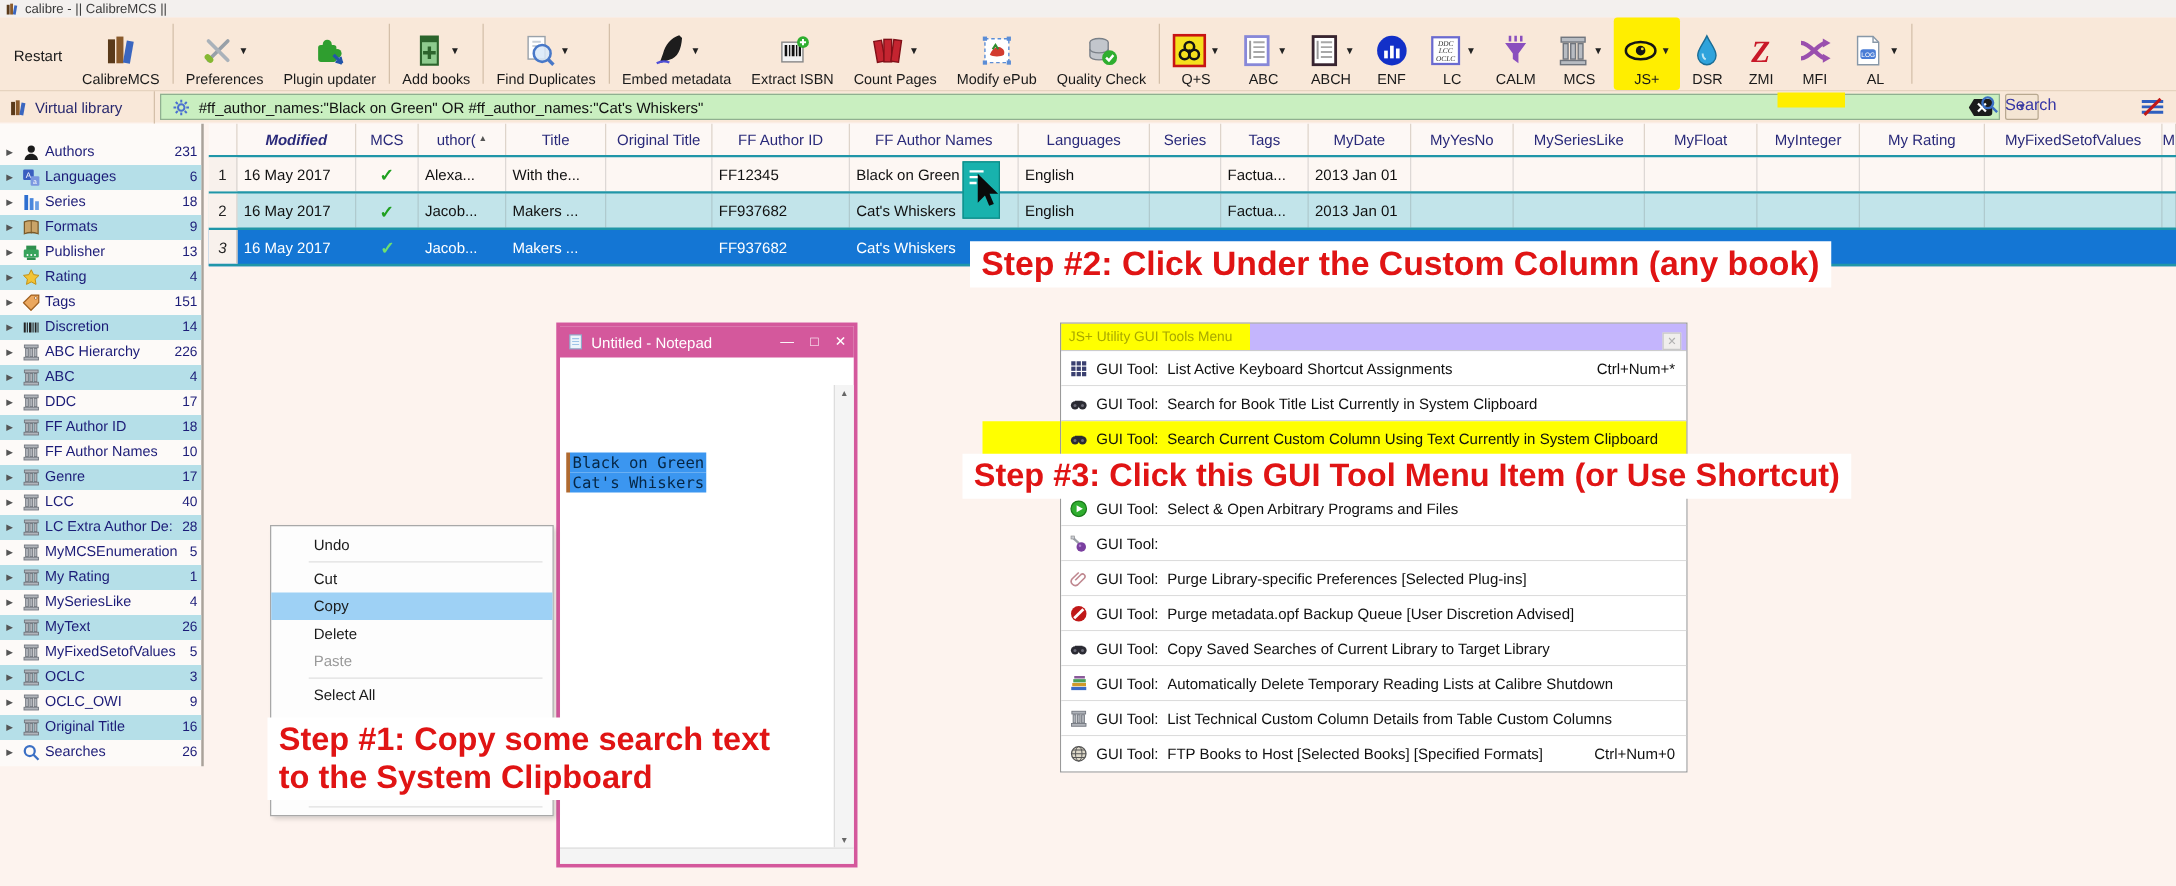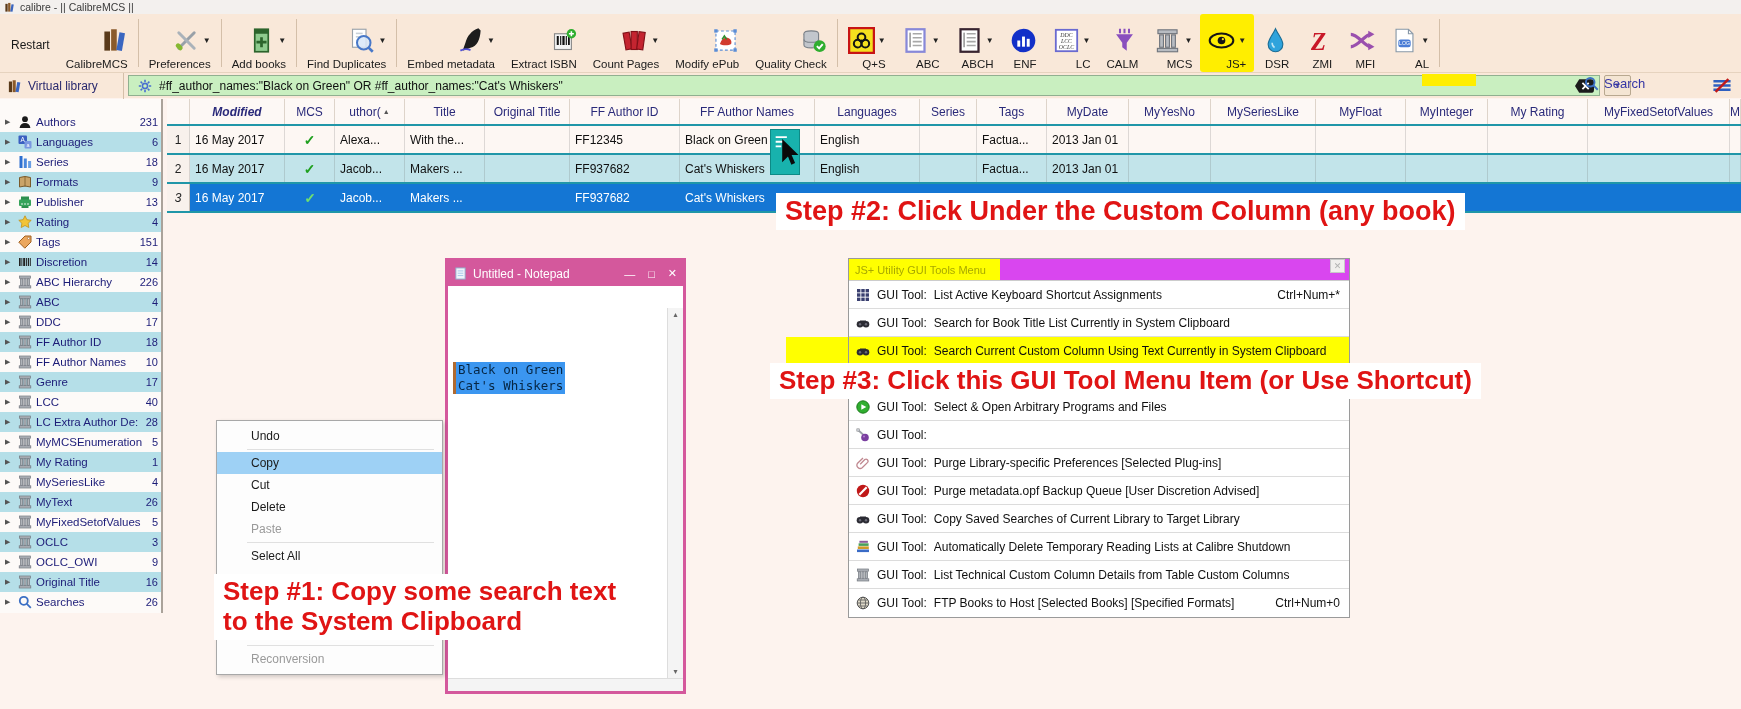--- a/index.html
+++ b/index.html
@@ -8,21 +8,21 @@
   .icon { display:inline-flex; align-items:center; justify-content:center; flex:0 0 auto; }
   .icon svg { width:100%; height:100%; display:block; }
 
   
   .titlebar { position:absolute; left:0; top:0; width:1741px; height:14px; background:#f3f0ee;
     display:flex; align-items:center; gap:5px; padding-left:4px; font-size:10.5px; color:#3a3a3a; }
 
   
   .toolbar { position:absolute; left:0; top:14px; width:1741px; height:58px; background:#f9e8d9;
     display:flex; align-items:stretch; padding:0 3px; }
-  .tb-item { display:flex; flex-direction:column; align-items:flex-end; justify-content:flex-end;
+  .tb-item { display:flex; flex-direction:column; align-items:center; justify-content:flex-end;
     padding:3px 8px 2px 8px; cursor:default; position:relative; }
   .tb-item.hl { background:#ffee00; border-radius:3px; }
   .tb-top { display:flex; align-items:center; gap:3px; height:32px; }
   .tb-caret { font-size:8px; color:#222; }
   .tb-label { font-size:11.5px; color:#1a1a1a; white-space:nowrap; padding-top:2px; }
   .tb-item.noicon { justify-content:center; }
   .tb-item.noicon .tb-label { font-size:12px; }
   .tb-sep { width:1px; background:#d4bfa9; margin:5px 2px; }
 
   
@@ -106,21 +106,21 @@
     border:1px solid #a8a8a8; box-shadow:2px 2px 4px rgba(0,0,0,.18); padding:4px 0; z-index:25; }
   .ctx-item { height:22px; display:flex; align-items:center; padding-left:34px; font-size:12px; color:#1a1a1a; }
   .ctx-item.hl { background:#9ed1f5; }
   .ctx-item.dis { color:#9a9a9a; }
   .ctx-sep { height:1px; background:#e0e0e0; margin:2px 8px 2px 30px; }
   .ctx-gap { height:76px; }
 
   
   .gm { position:absolute; left:848px; top:258px; width:502px; background:#ffffff;
     border:1px solid #9a9a9a; z-index:30; }
-  .gm-title { height:22px; background:#d946ef; border-bottom:1px solid #ccc; display:flex; align-items:flex-start; }
+  .gm-title { height:22px; background:#c4b5fd; border-bottom:1px solid #ccc; display:flex; align-items:flex-end; }
   .gm-title-label { background:#ffff00; color:#a8a800; font-size:11px; height:100%; display:flex;
     align-items:center; padding:0 14px 0 6px; white-space:nowrap; }
   .gm-close { margin-left:auto; margin-right:4px; width:15px; height:14px; background:#f0eeec;
     border:1px solid #c8c8c8; color:#b0b0b0; font-size:9px; display:flex; align-items:center; justify-content:center; }
   .gm-item { height:28px; display:flex; align-items:center; gap:7px; padding:0 9px 0 7px;
     border-bottom:1px solid #dcdcdc; font-size:12px; color:#101010; background:#fff; white-space:nowrap; }
   .gm-item.hl { background:#ffff00; }
   .gm-item:last-child { border-bottom:none; }
   .gm-prefix { flex:0 0 auto; }
   .gm-text { overflow:hidden; }
@@ -163,20 +163,34 @@
         <span class="icon" style="width: 27px; height: 27px;">
           <svg viewBox="0 0 24 24">
             <rect x="10.7" y="1" width="2.6" height="22" rx="1.3" fill="#98a0a8" transform="rotate(45 12 12)"></rect>
             <rect x="10.7" y="1" width="2.6" height="22" rx="1.3" fill="#aab2ba" transform="rotate(-45 12 12)"></rect>
             <rect x="2" y="15.5" width="7" height="4.2" rx="2.1" fill="#86b832" transform="rotate(45 5.5 17.6)"></rect>
           </svg>
         </span>
         <span class="tb-caret">▼</span>
       </div>
       <div class="tb-label">Preferences</div>
+    </div>
+    <div class="tb-item">
+      <div class="tb-top">
+        <span class="icon" style="width: 27px; height: 27px;">
+          <svg viewBox="0 0 24 24">
+            <rect x="4" y="8" width="13" height="12" rx="2" fill="#2f9e2f"></rect>
+            <circle cx="10.5" cy="7.5" r="3.2" fill="#2f9e2f"></circle>
+            <circle cx="17.5" cy="14" r="3.2" fill="#2f9e2f"></circle>
+            <path d="M15 15l6 6" stroke="#2255aa" stroke-width="2.4"></path>
+            <path d="M21 21l-1.2-4.6M21 21l-4.6-1.2" stroke="#2255aa" stroke-width="1.8"></path>
+          </svg>
+        </span>
+      </div>
+      <div class="tb-label">Plugin updater</div>
     </div>
     <div class="tb-sep"></div>
     <div class="tb-item">
       <div class="tb-top">
         <span class="icon" style="width: 27px; height: 27px;">
           <svg viewBox="0 0 24 24">
             <rect x="6" y="2" width="12" height="20" fill="#8ecb8e" stroke="#2c642c" stroke-width="1.5"></rect>
             <rect x="6" y="2" width="12" height="4" fill="#2c642c"></rect>
             <path d="M12 9v9M7.5 13.5h9" stroke="#2c642c" stroke-width="2.4"></path>
           </svg>
@@ -1048,29 +1062,28 @@
   <div class="np-vscroll">
       <span>▴</span>
       <span>▾</span>
     </div>
   <div class="np-hscroll"></div>
 </div>
 
 <div class="ctx" id="ctx-menu">
     <div class="ctx-item">Undo</div>
     <div class="ctx-sep"></div>
+    <div class="ctx-item">Cut</div>
     <div class="ctx-item hl">Copy</div>
-    <div class="ctx-item">Cut</div>
     <div class="ctx-item">Delete</div>
     <div class="ctx-item dis">Paste</div>
     <div class="ctx-sep"></div>
     <div class="ctx-item">Select All</div>
     <div class="ctx-gap"></div>
     <div class="ctx-sep"></div>
-    <div class="ctx-item dis">Reconversion</div>
   </div>
 
 <div class="step step1">
   <div>Step #1: Copy some search text</div>
   <div>to the System Clipboard</div>
 </div>
 
 <div class="gm">
   <div class="gm-title">
     <span class="gm-title-label">JS+ Utility GUI Tools Menu</span>

